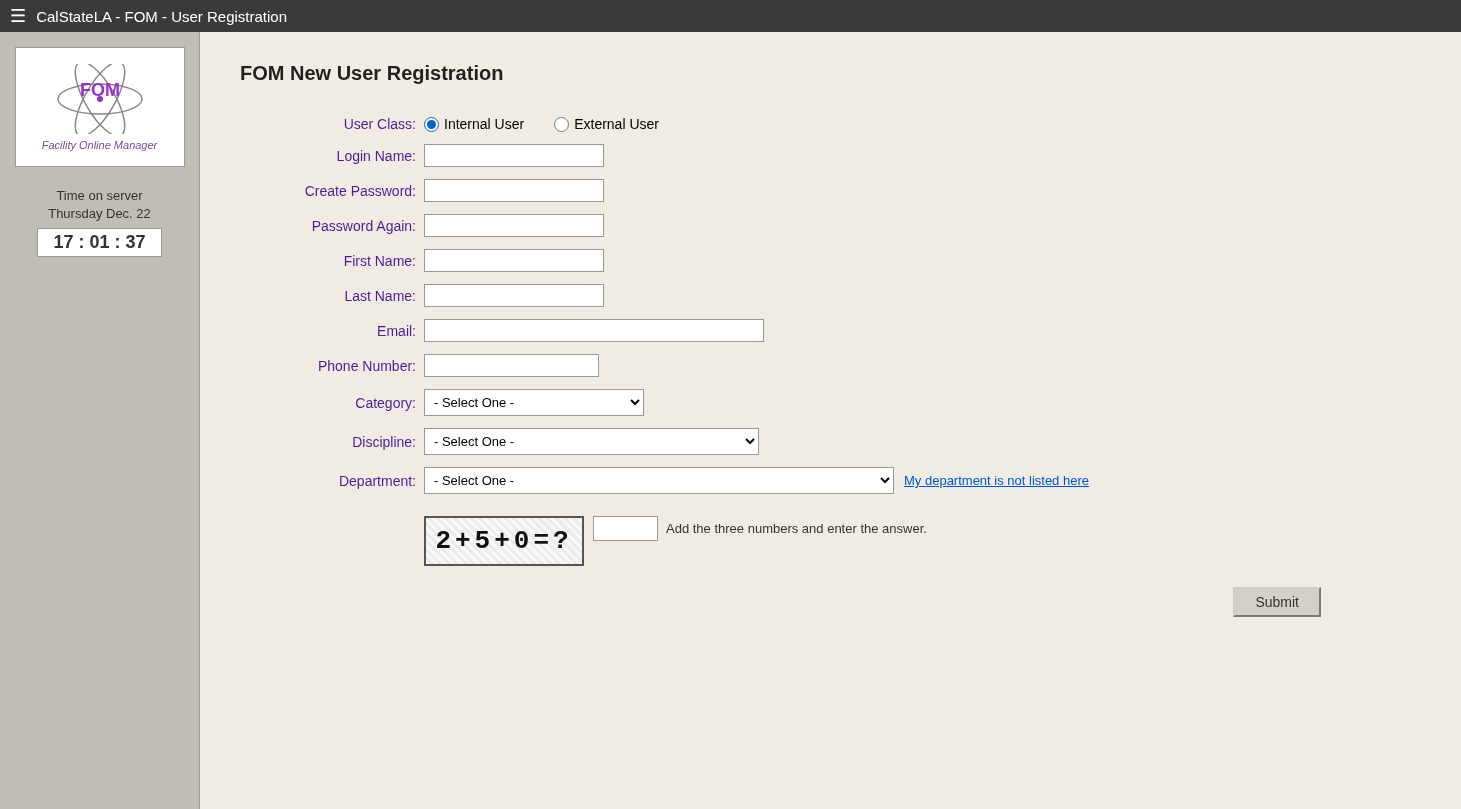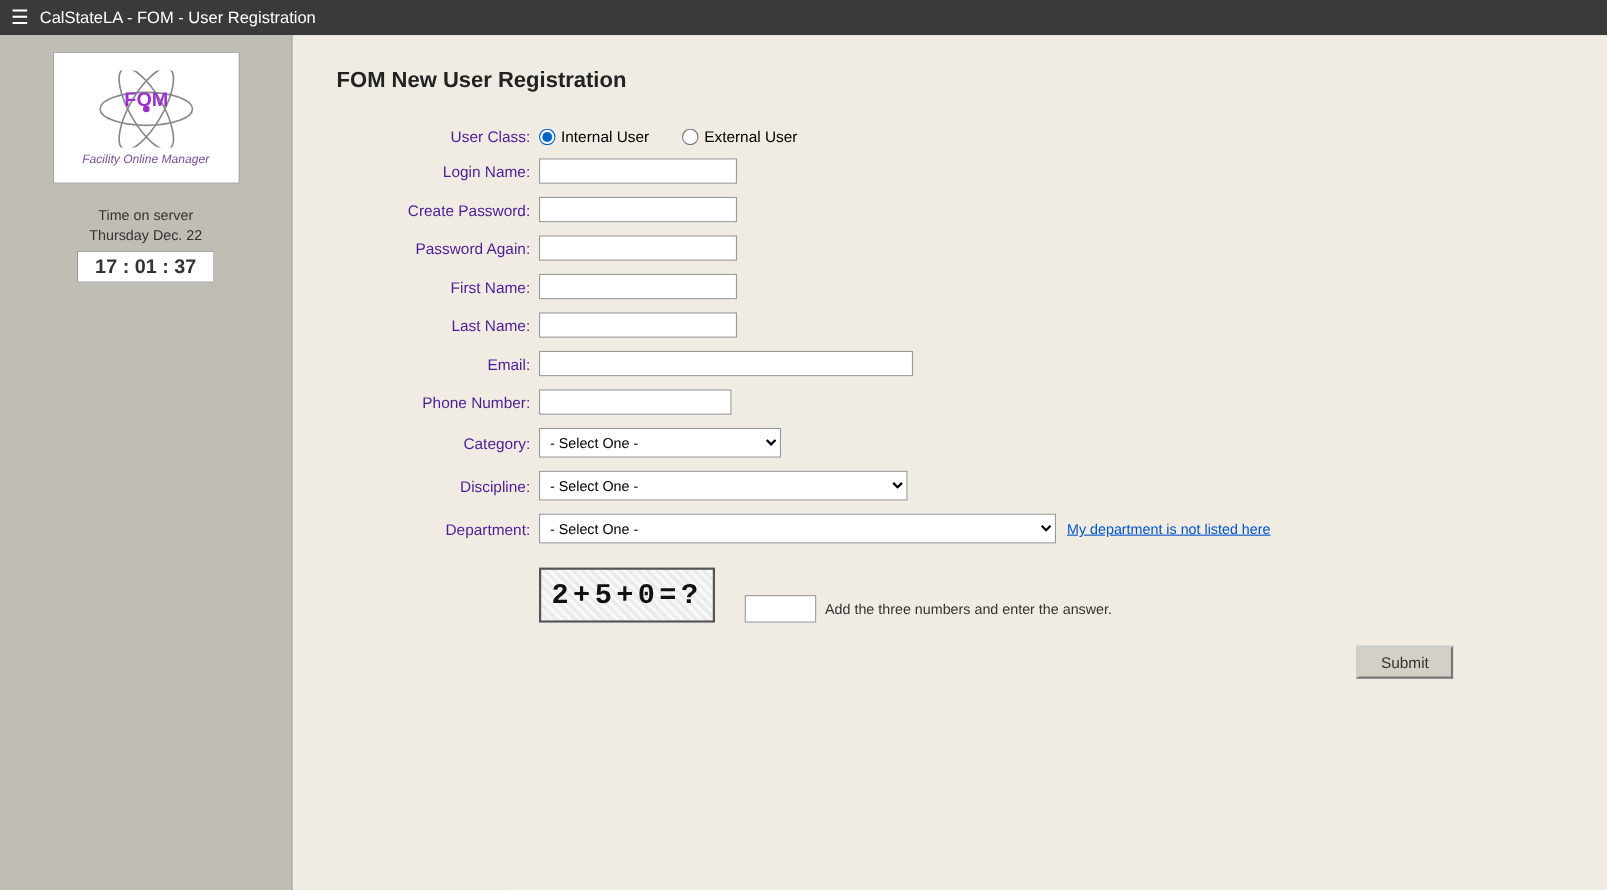--- a/index.html
+++ b/index.html
@@ -22,21 +22,21 @@
     }
 
     
     .layout {
       display: flex;
       height: calc(809px - 32px);
     }
 
     
     .sidebar {
-      width: 266px;
+      width: 200px;
       background: #c0bdb5;
       border-right: 1px solid #999;
       display: flex;
       flex-direction: column;
       align-items: center;
       padding: 15px 10px;
     }
     .logo-container {
       border: 1px solid #999;
       background: white;
@@ -171,22 +171,22 @@
       color: #0055cc;
       text-decoration: underline;
       cursor: pointer;
       font-size: 13px;
       white-space: nowrap;
     }
 
     
     .captcha-row {
       display: flex;
-      align-items: flex-end;
-      gap: 27px;
+      align-items: flex-start;
+      gap: 9px;
       margin-top: 10px;
     }
     .captcha-image {
       border: 2px solid #555;
       background: #f8f8f8;
       width: 160px;
       height: 50px;
       display: flex;
       align-items: center;
       justify-content: center;

